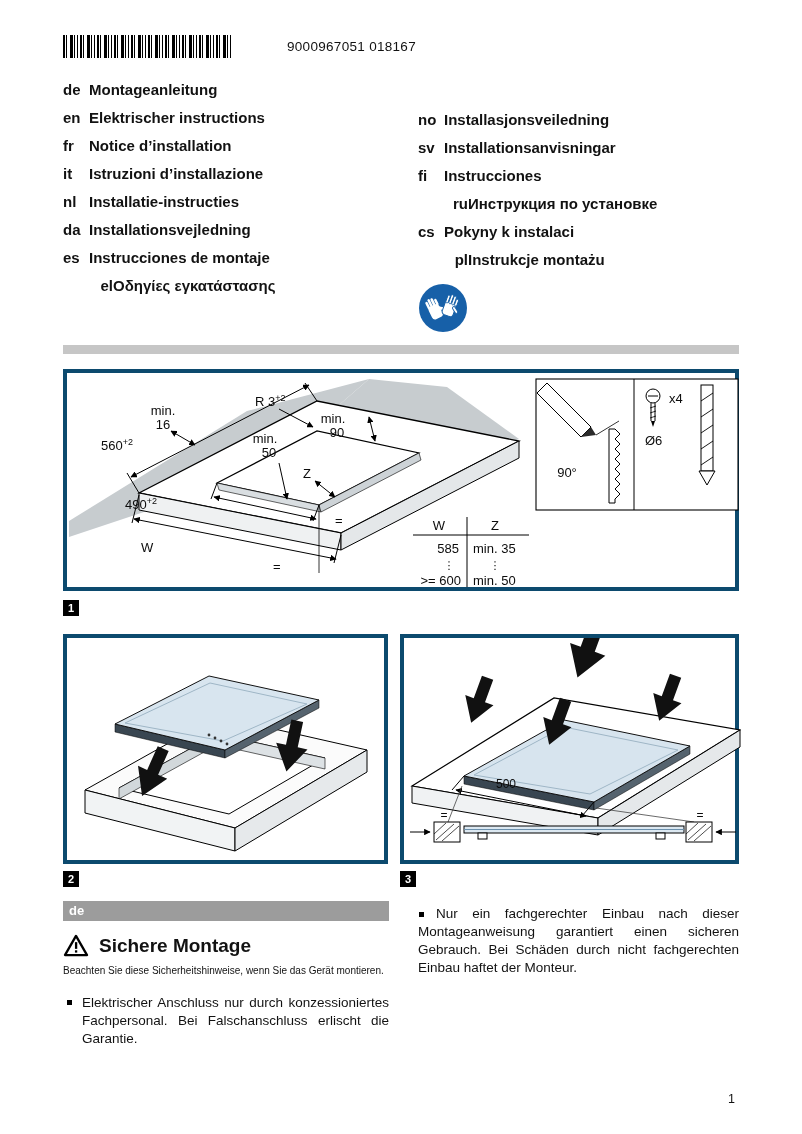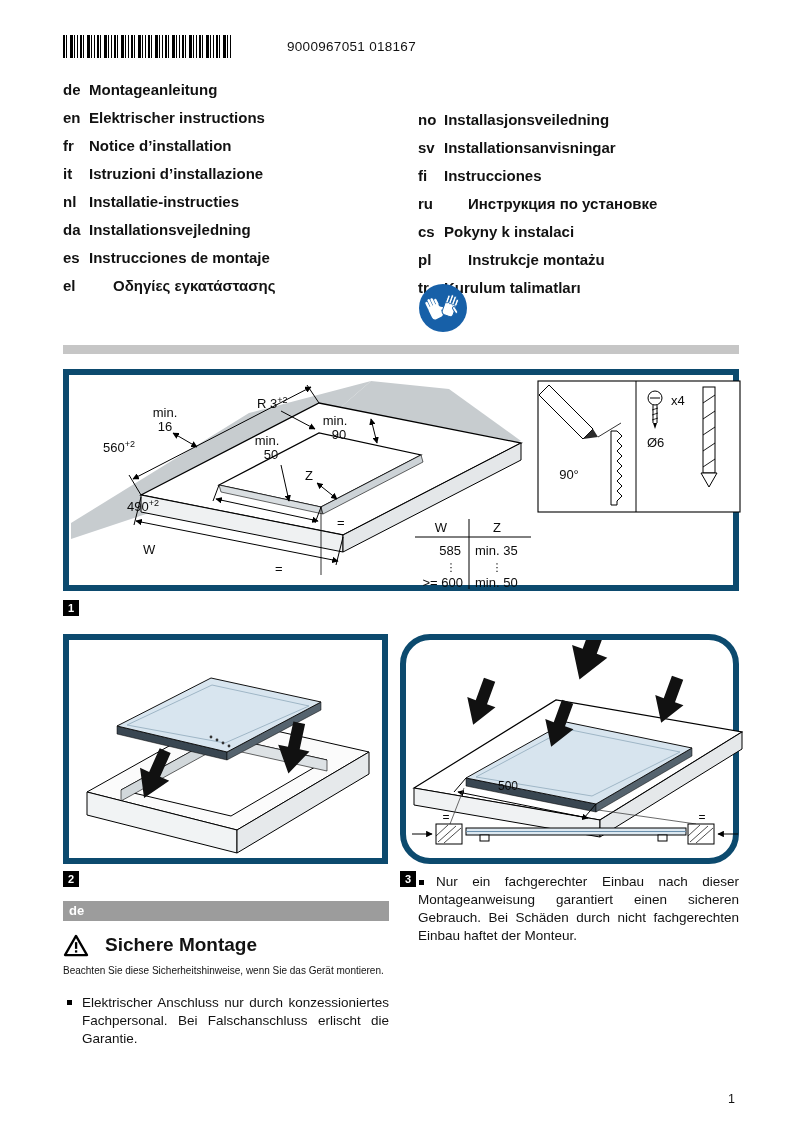--- a/index.html
+++ b/index.html
@@ -10,44 +10,44 @@
     background: repeating-linear-gradient(90deg,
       #000 0px,#000 2px,#fff 2px,#fff 3px,#000 3px,#000 4px,#fff 4px,#fff 7px,
       #000 7px,#000 10px,#fff 10px,#fff 11px,#000 11px,#000 12px,#fff 12px,#fff 14px,
       #000 14px,#000 15px,#fff 15px,#fff 17px); }
   .doc-number { position:absolute; left:287px; top:39px; font-size:13.5px; letter-spacing:.3px; }
 
   .langs-left  { position:absolute; left:63px;  top:75px; }
   .langs-right { position:absolute; left:418px; top:75px;margin-top:30px; }
   .lang-row { height:28px; display:flex; align-items:center; font-weight:bold; font-size:15px; }
   .lang-code { display:inline-block; width:26px; flex:none; }
-  .lang-code.wide { width:50px; }
+  .lang-code.wide { width:50px;text-align:right; }
 
   .gloves { position:absolute; left:418px; top:283px; width:50px; height:50px; }
 
   .divider { position:absolute; left:63px; top:345px; width:676px; height:9px; background:#c6c6c6; }
 
-  .fig { position:absolute; border:6px solid #0c4a6e; background:#fff; }
+  .fig { position:absolute; border:4px solid #0c4a6e; background:#fff; }
   #fig1 { left:63px;  top:369px; width:676px; height:222px; }
   #fig2 { left:63px;  top:634px; width:325px; height:230px; }
-  #fig3 { left:400px; top:634px; width:339px; height:230px;border-radius:30px; }
+  #fig3 { left:400px; top:634px; width:339px; height:230px; }
   .fig svg { display:block; }
 
   .badge { position:absolute; width:16px; height:16px; background:#000; color:#fff;
     font-size:11px; font-weight:bold; display:flex; align-items:center; justify-content:center; }
   #badge1 { left:63px;  top:600px; }
   #badge2 { left:63px;  top:871px; }
   #badge3 { left:400px; top:871px; }
 
   .lang-tag { position:absolute; left:63px; top:901px; width:326px; height:20px;
     background:#9c9c9c; color:#fff; font-weight:bold; font-size:13px; line-height:20px; padding-left:6px; }
 
   .text-left  { position:absolute; left:63px;  top:934px; width:326px; }
-  .text-right { position:absolute; left:418px; top:873px; width:321px; }
-  .heading-row { display:flex; gap:16px; margin-bottom:7px; }
+  .text-right { position:absolute; left:418px; top:905px; width:321px; }
+  .heading-row { display:flex; align-items:center; gap:10px; margin-bottom:7px; }
   .heading { font-size:19px; font-weight:bold; }
   .para { font-size:10px; line-height:1.33; }
   .bullet-item { position:relative; padding-left:19px; font-size:13.5px; line-height:1.33;
     text-align:justify; margin-top:17px; }
   .bullet-item .sq { position:absolute; left:4px; top:6px; width:5px; height:5px; background:#000; }
   .bullet-flush { font-size:13.5px; line-height:1.33; text-align:justify; }
   .sq-inline { display:inline-block; width:5px; height:5px; background:#000; margin:0 12px 1px 1px; }
 
   .page-number { position:absolute; left:728px; top:1092px; font-size:12.5px; }
 
@@ -115,24 +115,20 @@
         <span class="lang-code wide">ru</span>
         <span>Инструкция по установке</span>
       </div>
     <div class="lang-row">
         <span class="lang-code">cs</span>
         <span>Pokyny k instalaci</span>
       </div>
     <div class="lang-row">
         <span class="lang-code wide">pl</span>
         <span>Instrukcje montażu</span>
-      </div>
-    <div class="lang-row">
-        <span class="lang-code">tr</span>
-        <span>Kurulum talimatları</span>
       </div>
   </div>
 
   <div class="gloves">
     <svg viewBox="0 0 50 50" width="50" height="50">
       <circle cx="25" cy="25" r="24" fill="#1760a8"></circle>
       <g fill="#fff">
         <g transform="translate(17,28) rotate(-26)">
           <rect x="-5.5" y="-6" width="11.5" height="14" rx="3.5"></rect>
           <rect x="-5.4" y="-12" width="2.5" height="8" rx="1.2"></rect>

